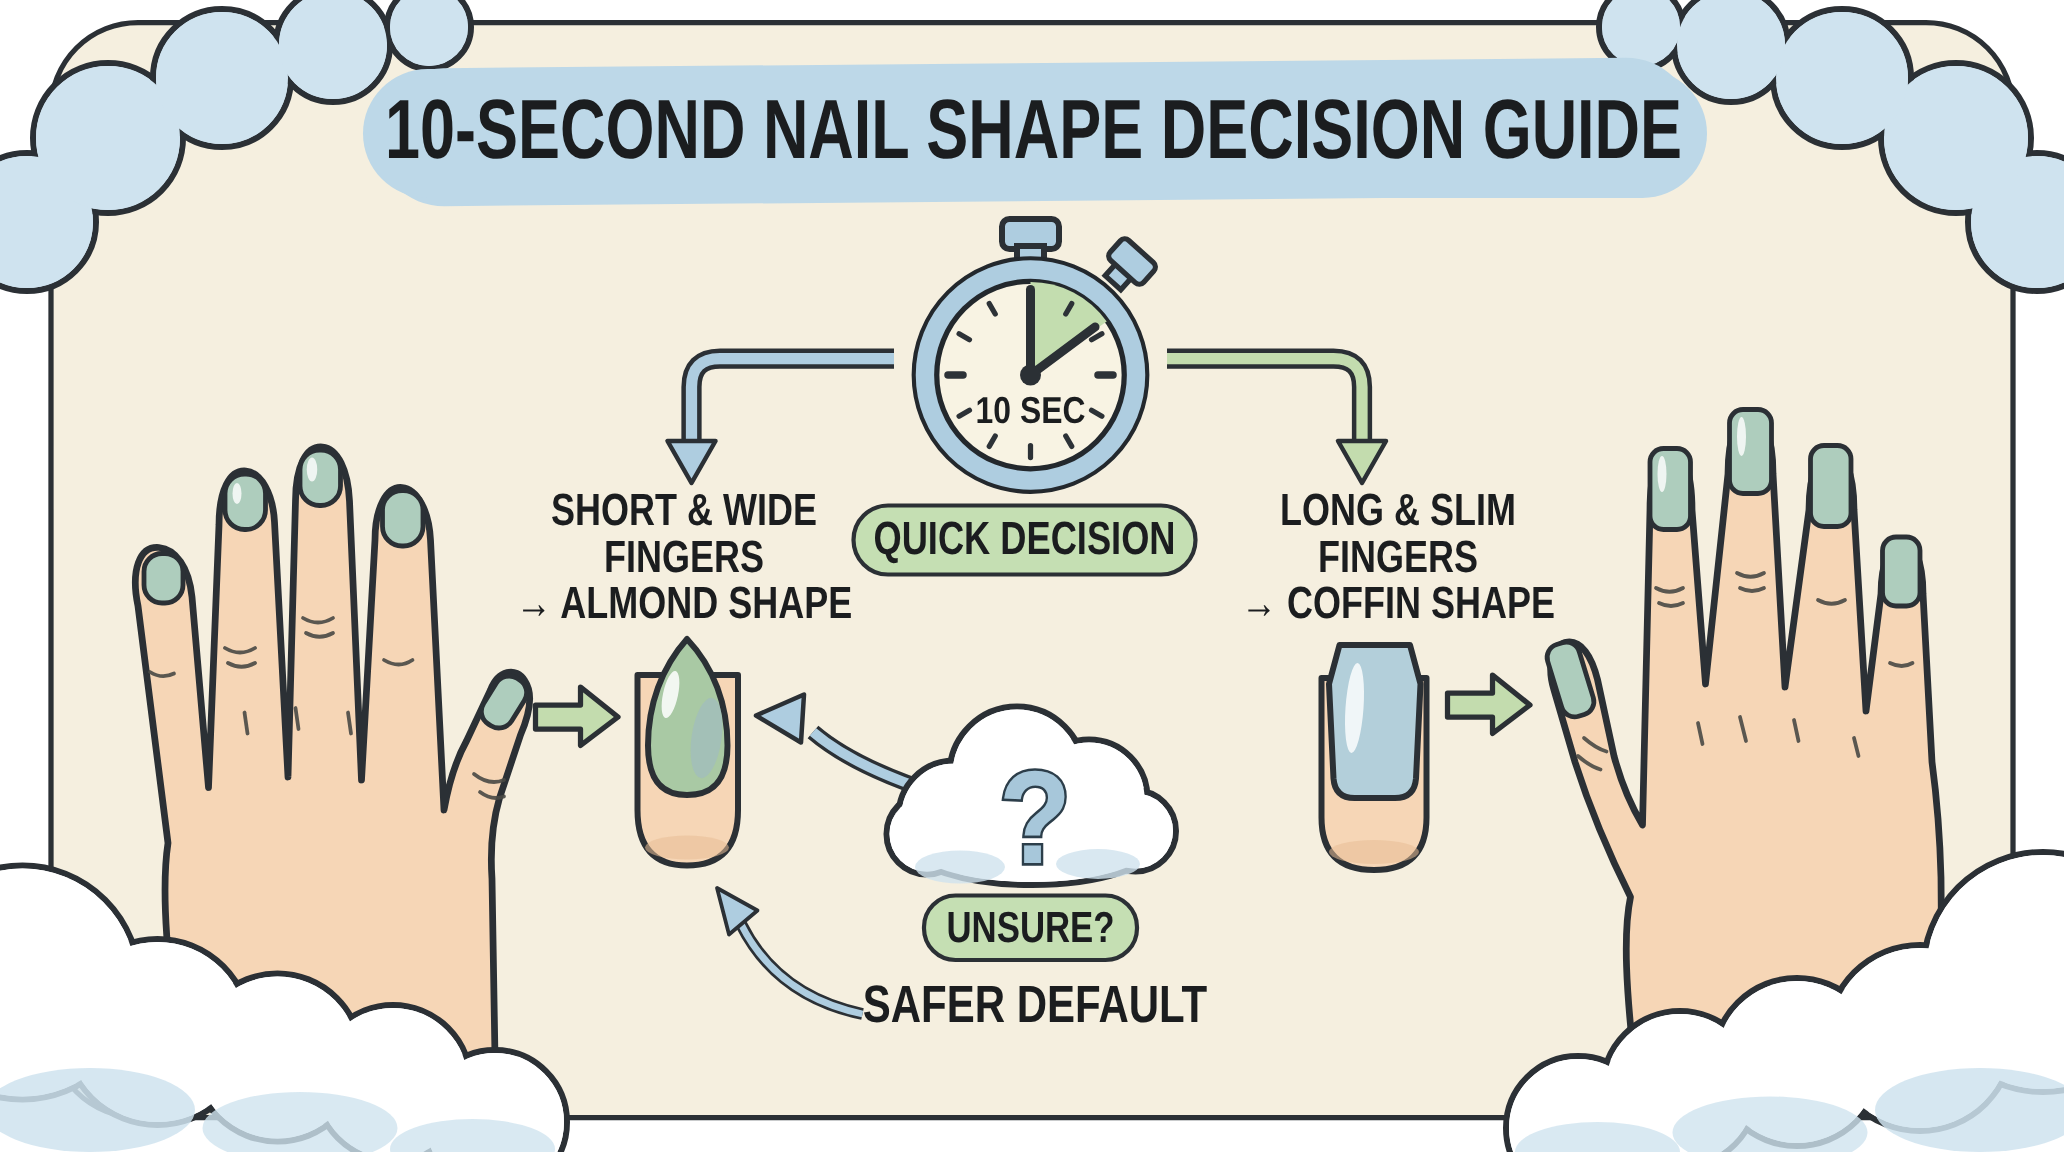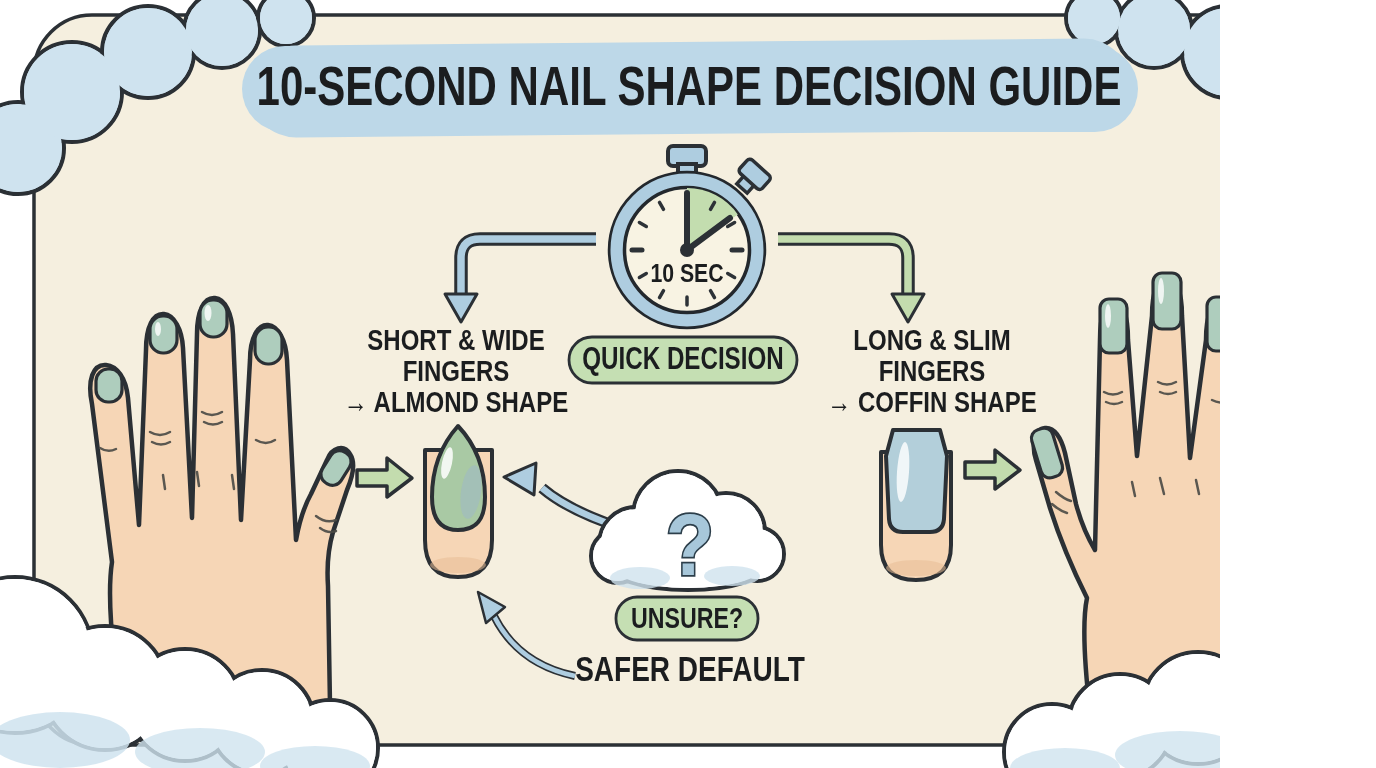--- a/index.html
+++ b/index.html
@@ -1,16 +1,16 @@
 <!DOCTYPE html>
 <html><head>
 <meta charset="utf-8">
 <style>
   html,body{margin:0;padding:0;background:#ffffff;}
-  .stage{position:relative;width:1220px;height:768px;overflow:hidden;background:#ffffff;
+  .stage{position:relative;width:1376px;height:768px;overflow:hidden;background:#ffffff;
          font-family:"Liberation Sans","DejaVu Sans",sans-serif;}
   svg{position:absolute;inset:0;display:block;}
   text{font-family:"Liberation Sans","DejaVu Sans",sans-serif;font-weight:bold;}
 </style>
 </head>
 <body>
 
 <div class="stage">
 <svg width="1376" height="768" viewBox="0 0 1376 768">
 

